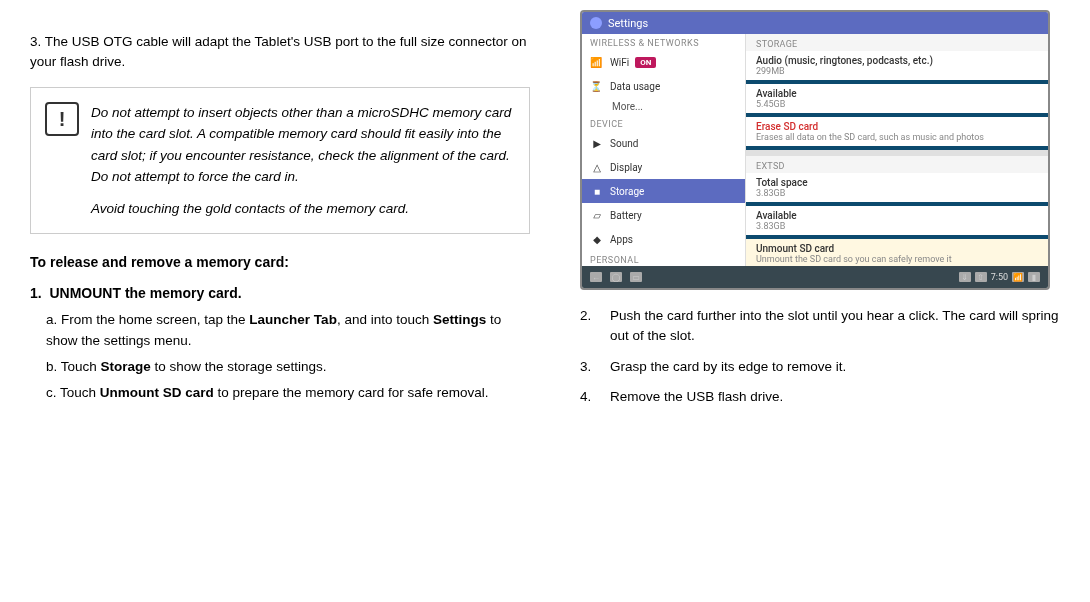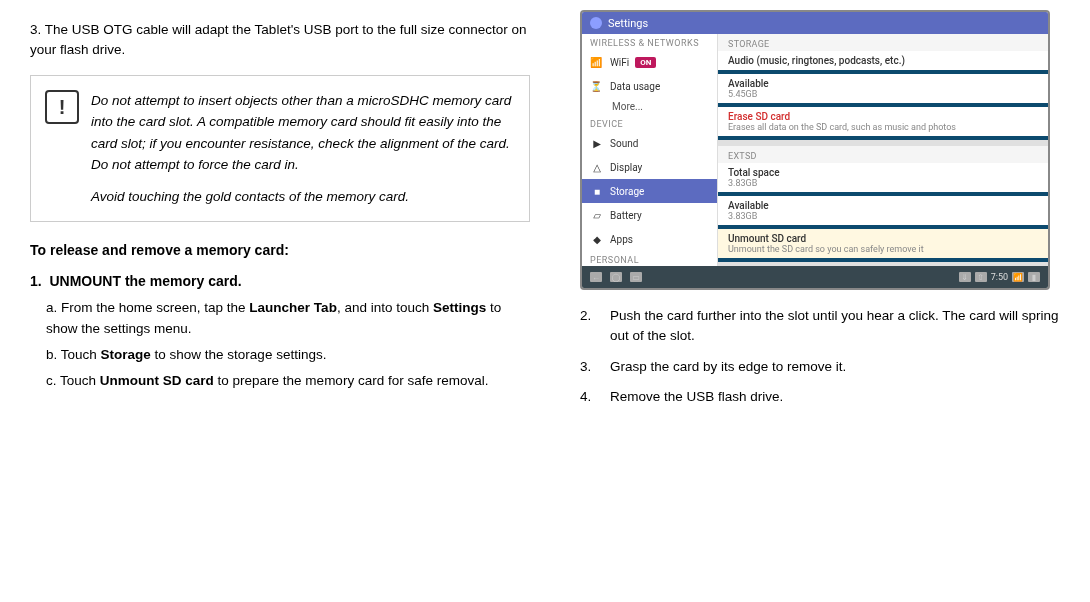--- a/index.html
+++ b/index.html
@@ -8,21 +8,21 @@
       font-size: 14px;
       background: #fff;
       width: 1090px;
       min-height: 602px;
       display: flex;
     }
 
     
     .left-col {
       width: 560px;
-      padding: 20px 30px;
+      padding: 32px 30px;
       line-height: 1.5;
     }
 
     .intro-text {
       margin-bottom: 14px;
       font-size: 13.5px;
     }
 
     .warning-box {
       border: 1.5px solid #ccc;
@@ -129,21 +129,21 @@
     }
 
     .android-body {
       display: flex;
       height: calc(100% - 22px - 22px);
       background: #f5f5f5;
     }
 
     
     .android-nav {
-      width: 136px;
+      width: 164px;
       background: #fff;
       border-right: 1px solid #ddd;
       overflow: hidden;
       font-size: 10px;
     }
 
     .nav-section-header {
       color: #888;
       font-size: 9px;
       padding: 4px 8px 2px;
@@ -380,20 +380,21 @@
         </div>
 
         <div class="nav-section-header">PERSONAL</div>
 
       </div>
 
       <div class="android-panel">
         <div class="panel-section-header">Storage</div>
         <div class="panel-item">
           <div class="item-title">Audio (music, ringtones, podcasts, etc.)</div>
+          <div class="item-sub">299MB</div>
         </div>
         <div class="panel-item">
           <div class="item-title">Available</div>
           <div class="item-sub">5.45GB</div>
         </div>
         <div class="panel-item danger">
           <div class="item-title">Erase SD card</div>
           <div class="item-sub">Erases all data on the SD card, such as music and photos</div>
         </div>
 

